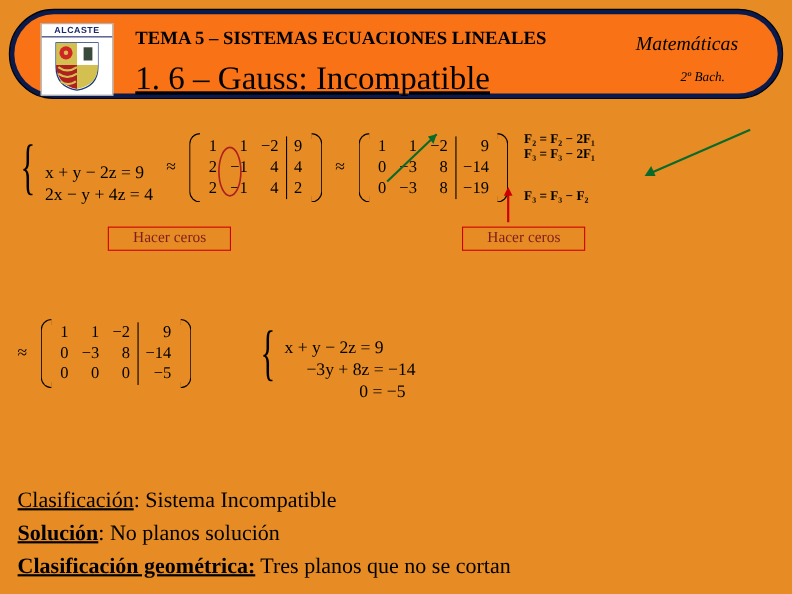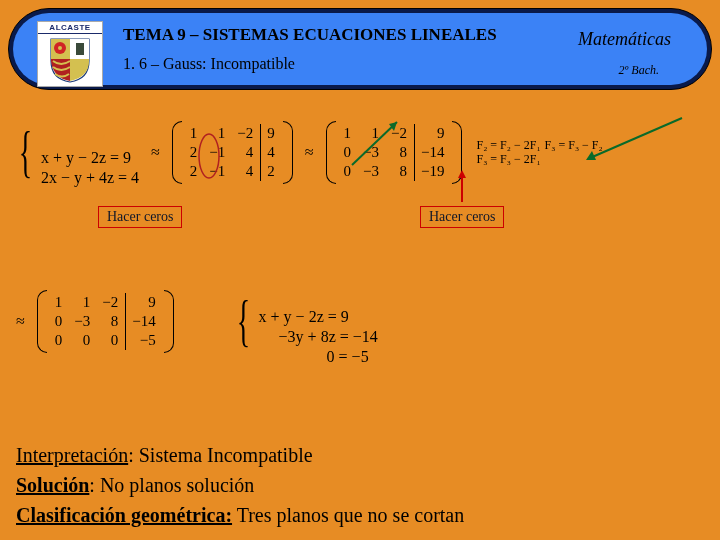--- a/index.html
+++ b/index.html
@@ -17,21 +17,21 @@
     height: 82px;
     background: #0a1a4a;
     border-radius: 45px;
     border: 1px solid #000;
     display: flex;
     align-items: center;
   }
   .header-inner {
     position: absolute;
     top: 4px; left: 4px; right: 4px; bottom: 4px;
-    background: #3b82f6;
+    background: #f97316;
     border-radius: 40px;
   }
   .logo {
     position: absolute;
     left: 24px; top: 8px;
     width: 66px; height: 66px;
     background: #fff;
     border: 1px solid #aaa;
     font-size: 7px;
     text-align: center;
@@ -49,21 +49,21 @@
     margin: 3px auto 0;
     width: 46px; height: 46px;
     position: relative;
   }
   .title-block {
     position: absolute;
     left: 110px; top: 12px;
     width: 460px;
   }
   .tema { font-size: 17px; font-weight: bold; color: #000; }
-  .subtitle { font-size: 16px; color: #000; margin-top: 10px; }
+  .subtitle { font-size: 30px; color: #000; margin-top: 10px; text-decoration: underline; }
   .subject {
     position: absolute;
     right: 36px; top: 16px;
     font-style: italic;
     font-size: 18px;
     color: #000;
   }
   .level {
     position: absolute;
     right: 48px; top: 50px;
@@ -116,23 +116,23 @@
   .mcol {
     display: flex;
     flex-direction: column;
     align-items: flex-end;
     padding: 0 6px;
   }
   .mcol.sep { border-right: 1.2px solid #000; padding-right: 7px; }
   .mcol div { line-height: 19px; font-size: 15px; }
   .hacer {
     border: 1.5px solid #c00;
-    color: #0f172a;
+    color: #7f1d1d;
     font-size: 14px;
-    padding: 2px 8px;
+    padding: 2px 22px;
     display: inline-block;
   }
   .ops { font-size: 12px; color: #000; }
   .ops div { line-height: 14px; white-space: nowrap; }
   .bottom-text {
     position: absolute;
     left: 4px; bottom: 0;
     font-size: 20px;
     color: #000;
     line-height: 30px;
@@ -157,21 +157,21 @@
           <path d="M4 22 H23 V44 Q6 41 4 24 Z" fill="#b02020"></path>
           <path d="M6 24 Q14 30 23 24" stroke="#d4c050" stroke-width="2" fill="none"></path>
           <path d="M6 30 Q14 36 23 30" stroke="#d4c050" stroke-width="2" fill="none"></path>
           <path d="M8 37 Q15 42 22 37" stroke="#d4c050" stroke-width="2" fill="none"></path>
           <circle cx="13" cy="11" r="6" fill="#d02525"></circle>
           <circle cx="13" cy="11" r="2" fill="#d4c050"></circle>
         </svg>
       </div>
     </div>
     <div class="title-block">
-      <div class="tema">TEMA 9 – SISTEMAS ECUACIONES LINEALES</div>
+      <div class="tema">TEMA 5 – SISTEMAS ECUACIONES LINEALES</div>
       <div class="subtitle">1. 6 – Gauss: Incompatible</div>
     </div>
     <div class="subject">Matemáticas</div>
     <div class="level">2º Bach.</div>
   </div>
 </div>
 
 <div class="content">
 
   <div class="math-row" style="position:absolute; top:6px; left:0;">
@@ -231,21 +231,21 @@
           </div>
         <div class="mcol">
             <div>9</div>
             <div>−14</div>
             <div>−19</div>
           </div>
       </div>
       <div class="paren right"></div>
     </div>
 
-    <div style="display:flex; flex-direction:row; gap:2px; margin-left:6px;">
+    <div style="display:flex; flex-direction:column; gap:2px; margin-left:6px;font-weight:bold;">
       <div class="ops">
         <div>F₂ = F₂ − 2F₁</div>
         <div>F₃ = F₃ − 2F₁</div>
       </div>
       <div style="height:20px"></div>
       <div class="ops">
         <div>F₃ = F₃ − F₂</div>
       </div>
     </div>
   </div>
@@ -305,18 +305,18 @@
 
     <span class="brace">{</span>
     <div class="eqsys">
       <div>x + y − 2z = 9</div>
       <div style="padding-left:20px">−3y + 8z = −14</div>
       <div style="padding-left:68px">0 = −5</div>
     </div>
   </div>
 
   <div class="bottom-text">
-    <div><span class="u">Interpretación</span><span>: Sistema Incompatible</span></div>
+    <div><span class="u">Clasificación</span><span>: Sistema Incompatible</span></div>
     <div><b><span class="u">Solución</span></b><span>: No planos solución</span></div>
     <div><b><span class="u">Clasificación geométrica:</span></b><span> Tres planos que no se cortan</span></div>
   </div>
 
 </div>
 
 </body></html>

